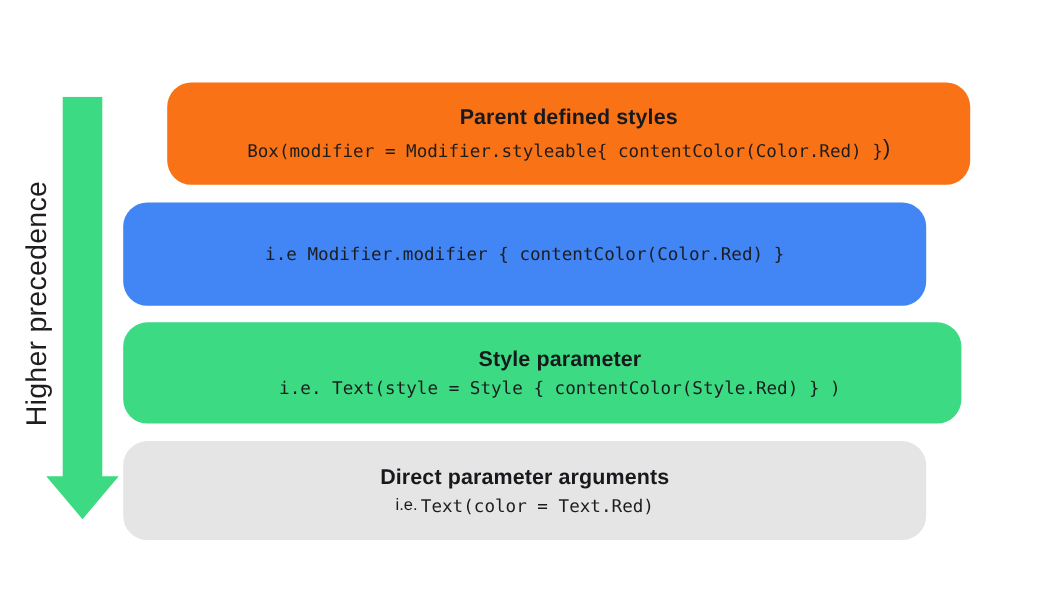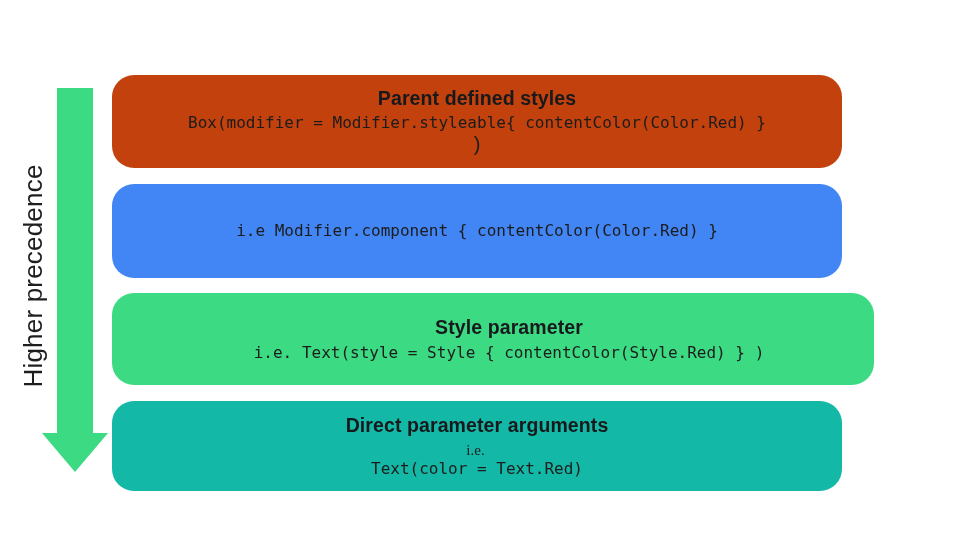--- a/index.html
+++ b/index.html
@@ -60,66 +60,65 @@
     letter-spacing: 0.1px;
     line-height: 1.15;
   }
   .box-code {
     font-family: "DejaVu Sans Mono", "Liberation Mono", monospace;
     font-size: 16px;
     color: #1c1c1c;
     line-height: 1.2;
     white-space: nowrap;
     display: flex;
-    align-items: center;
-    flex-direction: column;
+    align-items: flex-end;
   }
   .code-suffix {
     font-family: "Liberation Sans", sans-serif;
     font-size: 20px;
   }
   .code-prefix {
-    font-family: Liberation Serif, serif;
+    font-family: Liberation Sans, sans-serif;
     font-size: 15px;
     margin-right: 3px;
   }
 </style>
 </head>
 <body>
 
 <div class="canvas">
 
   <div class="precedence-label">Higher precedence</div>
 
   <svg class="arrow-svg" viewBox="0 0 66 384" aria-hidden="true">
     <polygon points="15,0 51,0 51,345 66,345 33,384 0,345 15,345" style="fill: rgb(60, 218, 131);"></polygon>
   </svg>
 
-  <div class="box box-1" style="background-color: #c2410c;">
+  <div class="box box-1" style="background-color: #f97316; margin-left: 40px;">
     <div class="box-title">Parent defined styles</div>
     <div class="box-code">
       <span>Box(modifier = Modifier.styleable{ contentColor(Color.Red) }</span>
         <span class="code-suffix">)</span>
     </div>
   </div>
 
   <div class="box box-2" style="background-color: rgb(66, 133, 244);">
     <div class="box-code">
-      <span>i.e Modifier.component { contentColor(Color.Red) }</span>
+      <span>i.e Modifier.modifier { contentColor(Color.Red) }</span>
     </div>
   </div>
 
   <div class="box box-3" style="background-color: rgb(60, 218, 131);">
     <div class="box-title">Style parameter</div>
     <div class="box-code">
       <span>i.e. Text(style = Style { contentColor(Style.Red) } )</span>
     </div>
   </div>
 
-  <div class="box box-4" style="background-color: #14b8a6;">
+  <div class="box box-4" style="background-color: #e5e5e5;">
     <div class="box-title">Direct parameter arguments</div>
     <div class="box-code">
       <span class="code-prefix">i.e.</span>
         <span>Text(color = Text.Red)</span>
     </div>
   </div>
 
 </div>
 
 </body></html>

